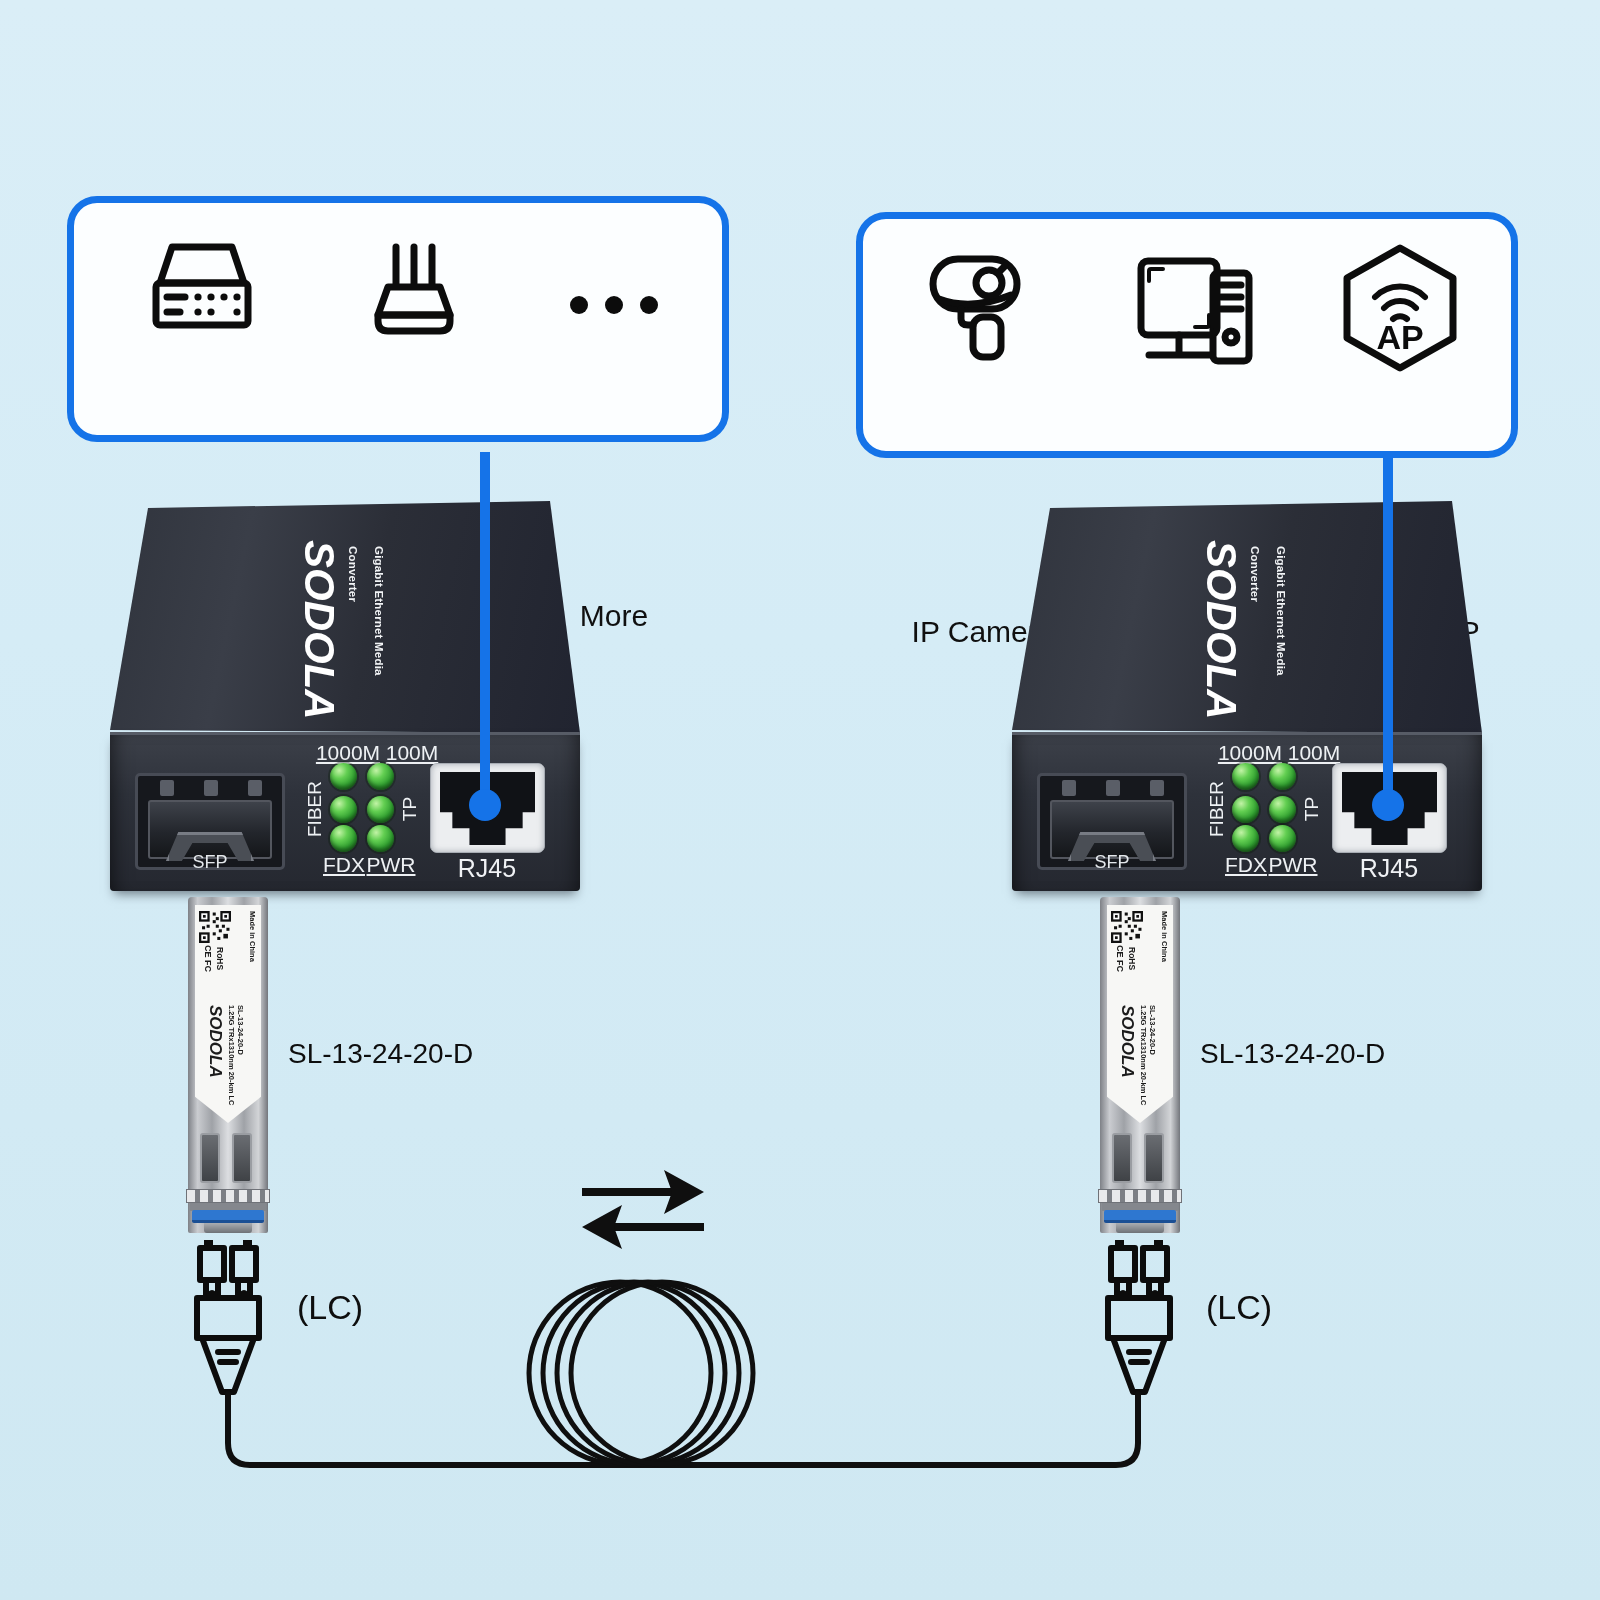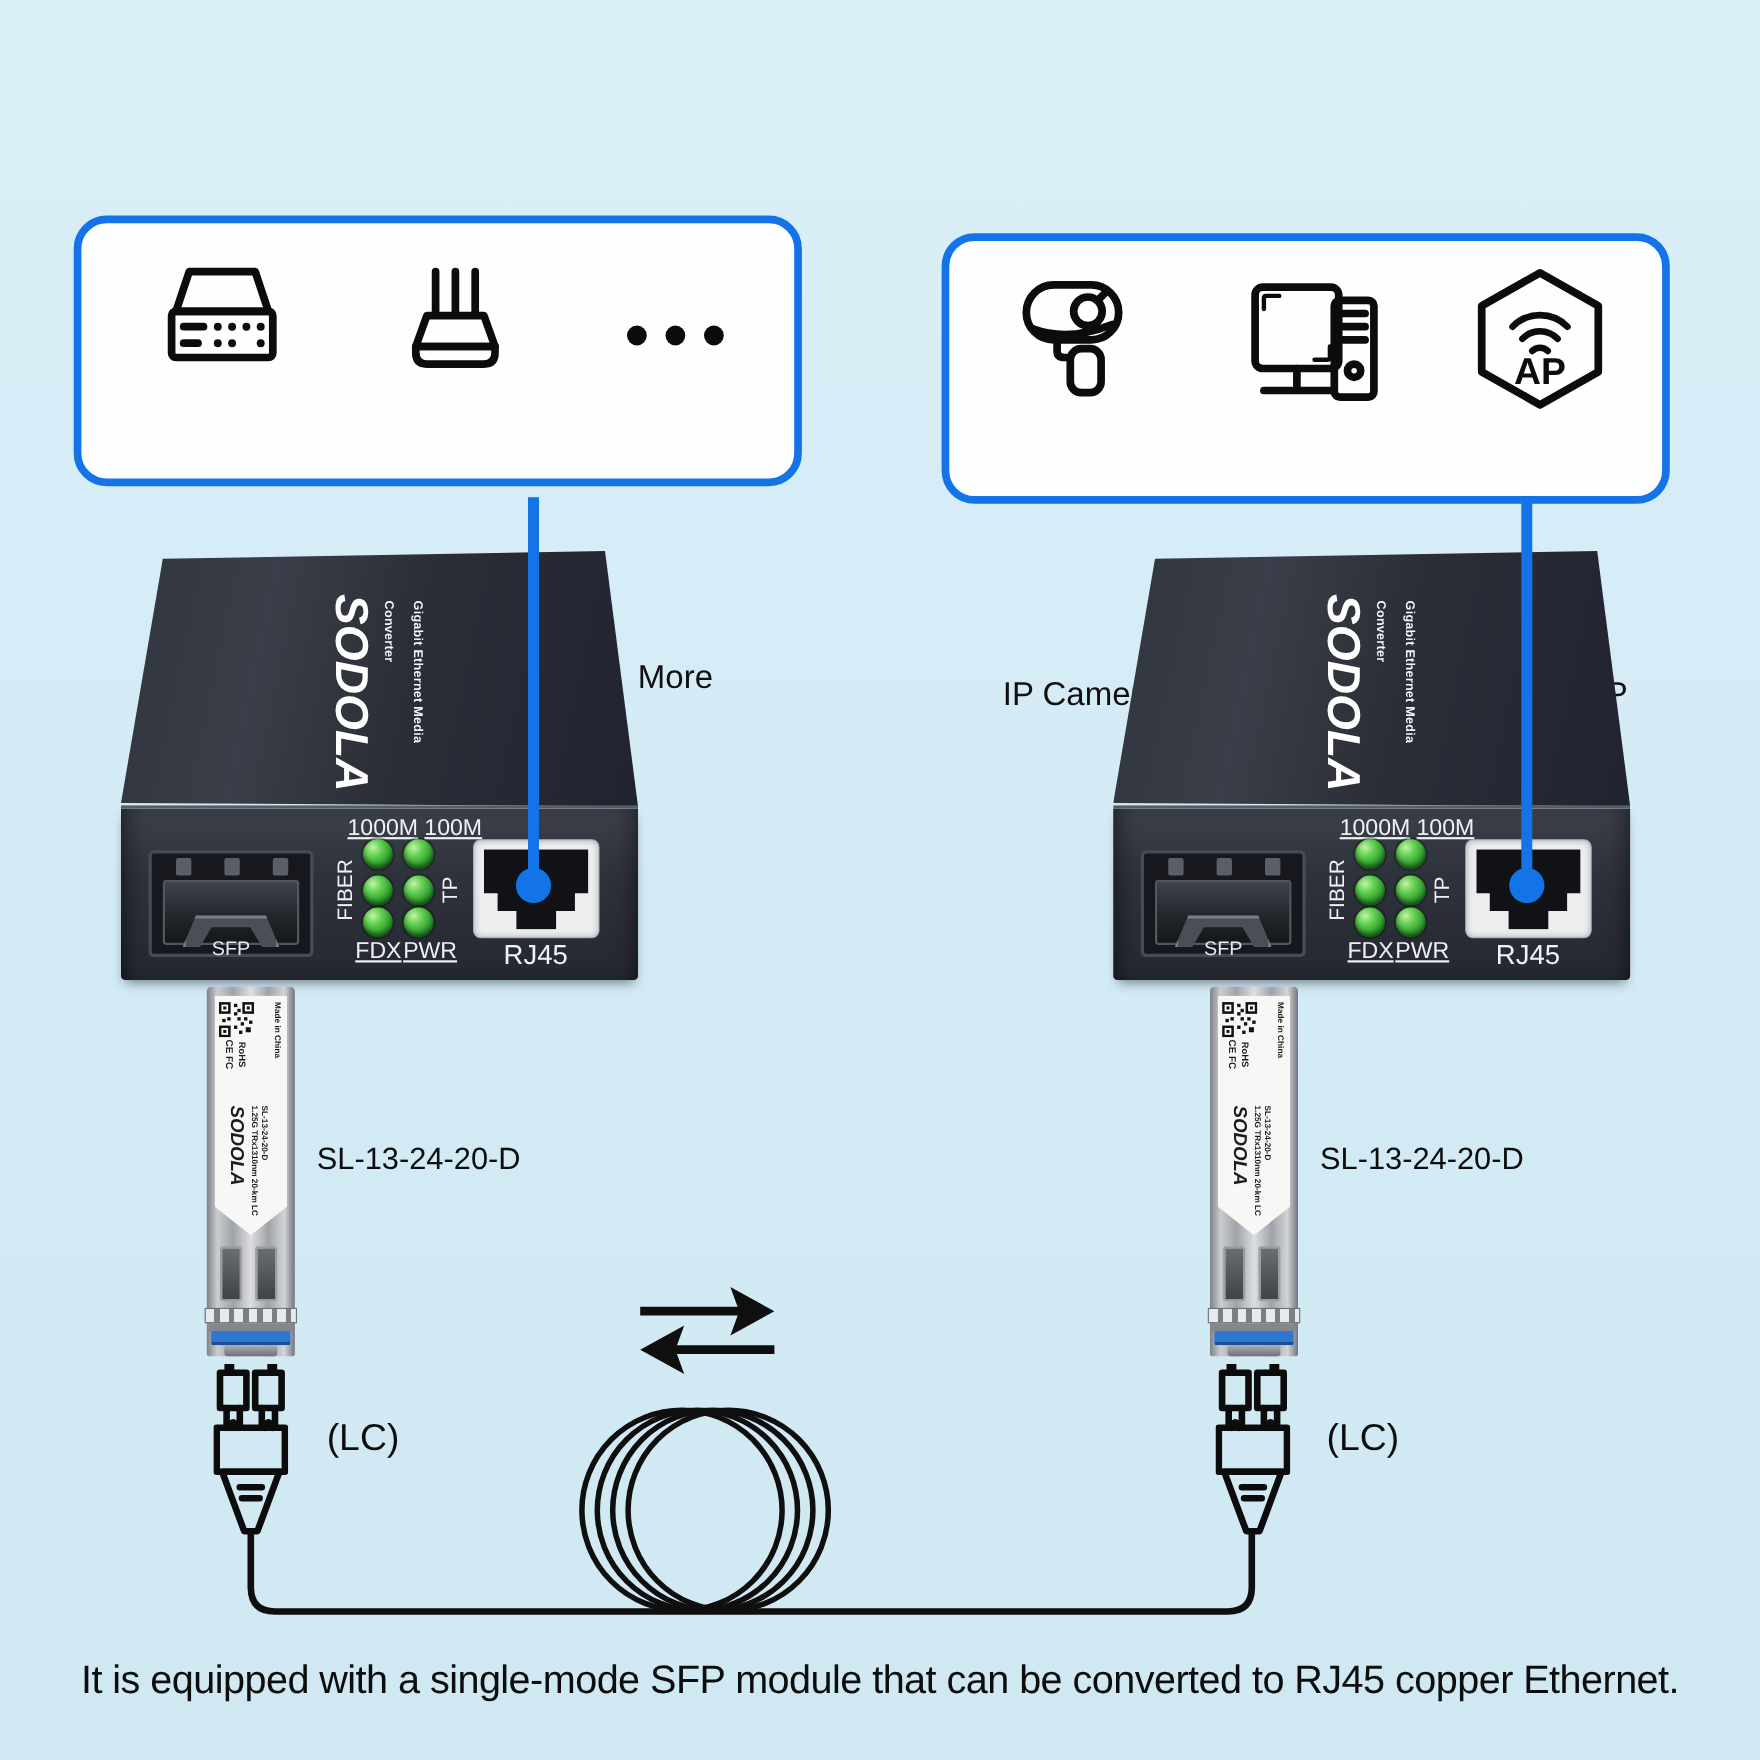--- a/index.html
+++ b/index.html
@@ -384,15 +384,14 @@
       <circle cx="662" cy="233" r="91"></circle>
     </g>
     <g>
       <line x1="582" y1="52" x2="676" y2="52" stroke="#0f0f0f" stroke-width="8"></line>
       <polygon points="664,30 704,52 664,74 672,52" fill="#0f0f0f"></polygon>
       <line x1="704" y1="87" x2="610" y2="87" stroke="#0f0f0f" stroke-width="8"></line>
       <polygon points="622,65 582,87 622,109 614,87" fill="#0f0f0f"></polygon>
     </g>
   </svg>
 
-  <div class="abs ctr page-caption">It is equipped with a single-mode SFP module that can be converted to RJ45 copper Ethernet.</div>
 
 </div>
 
 </body></html>

